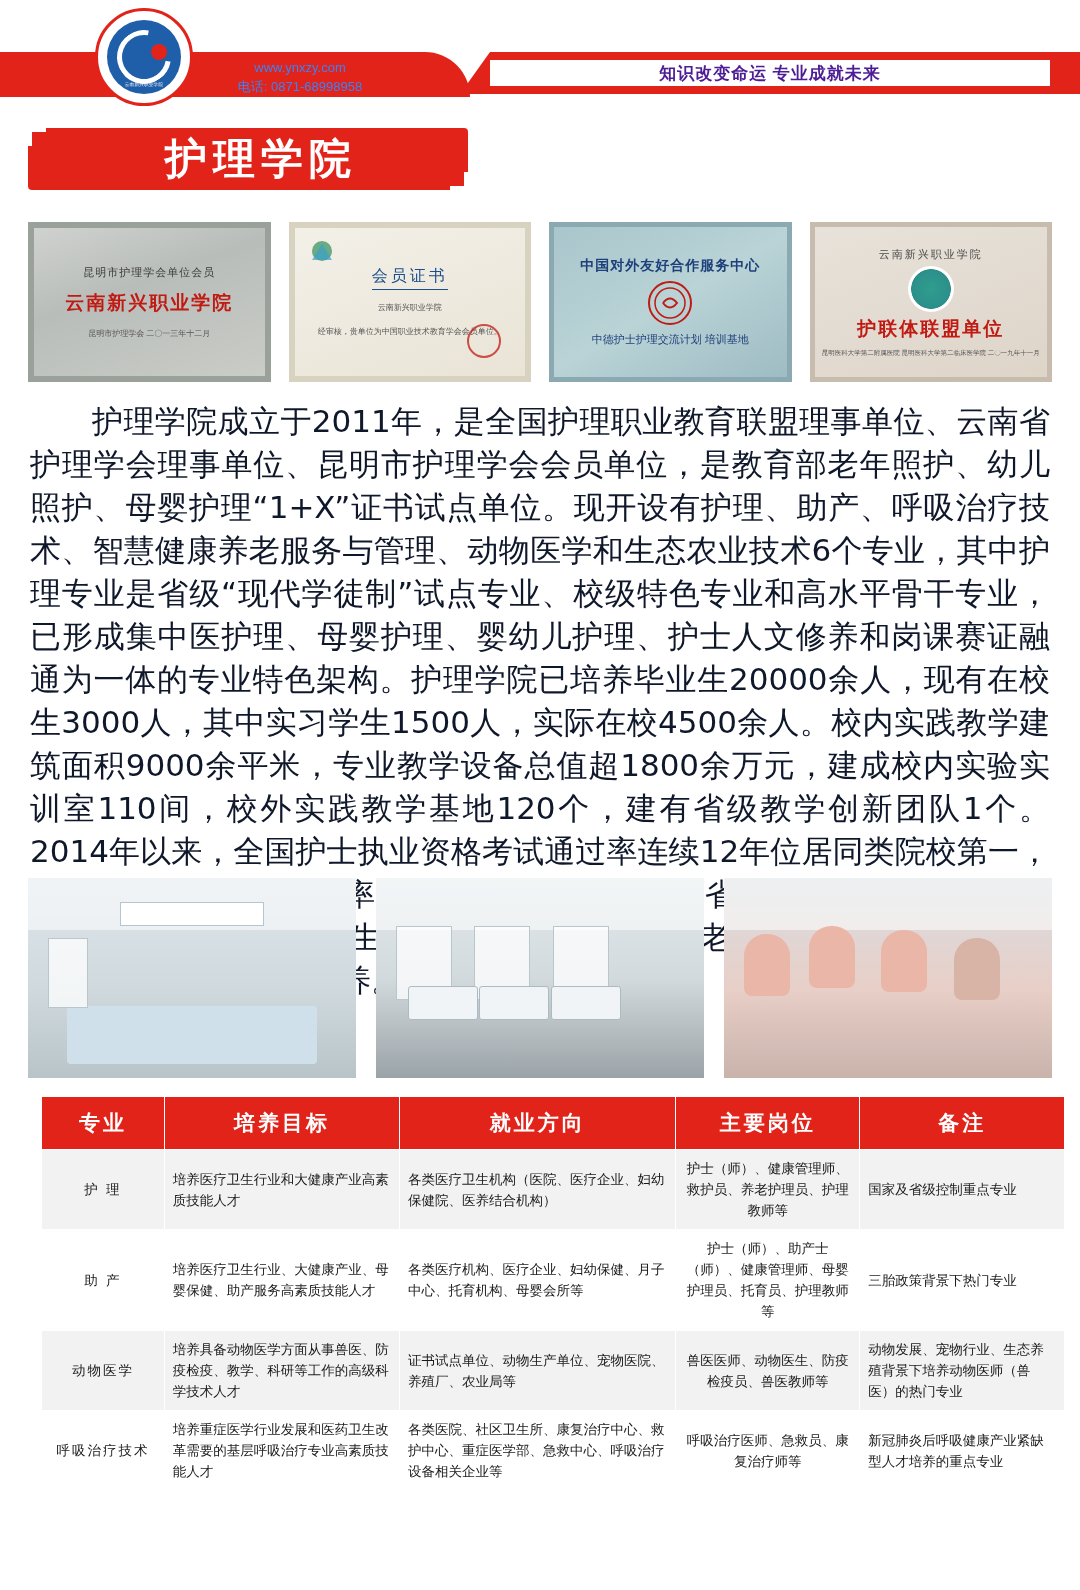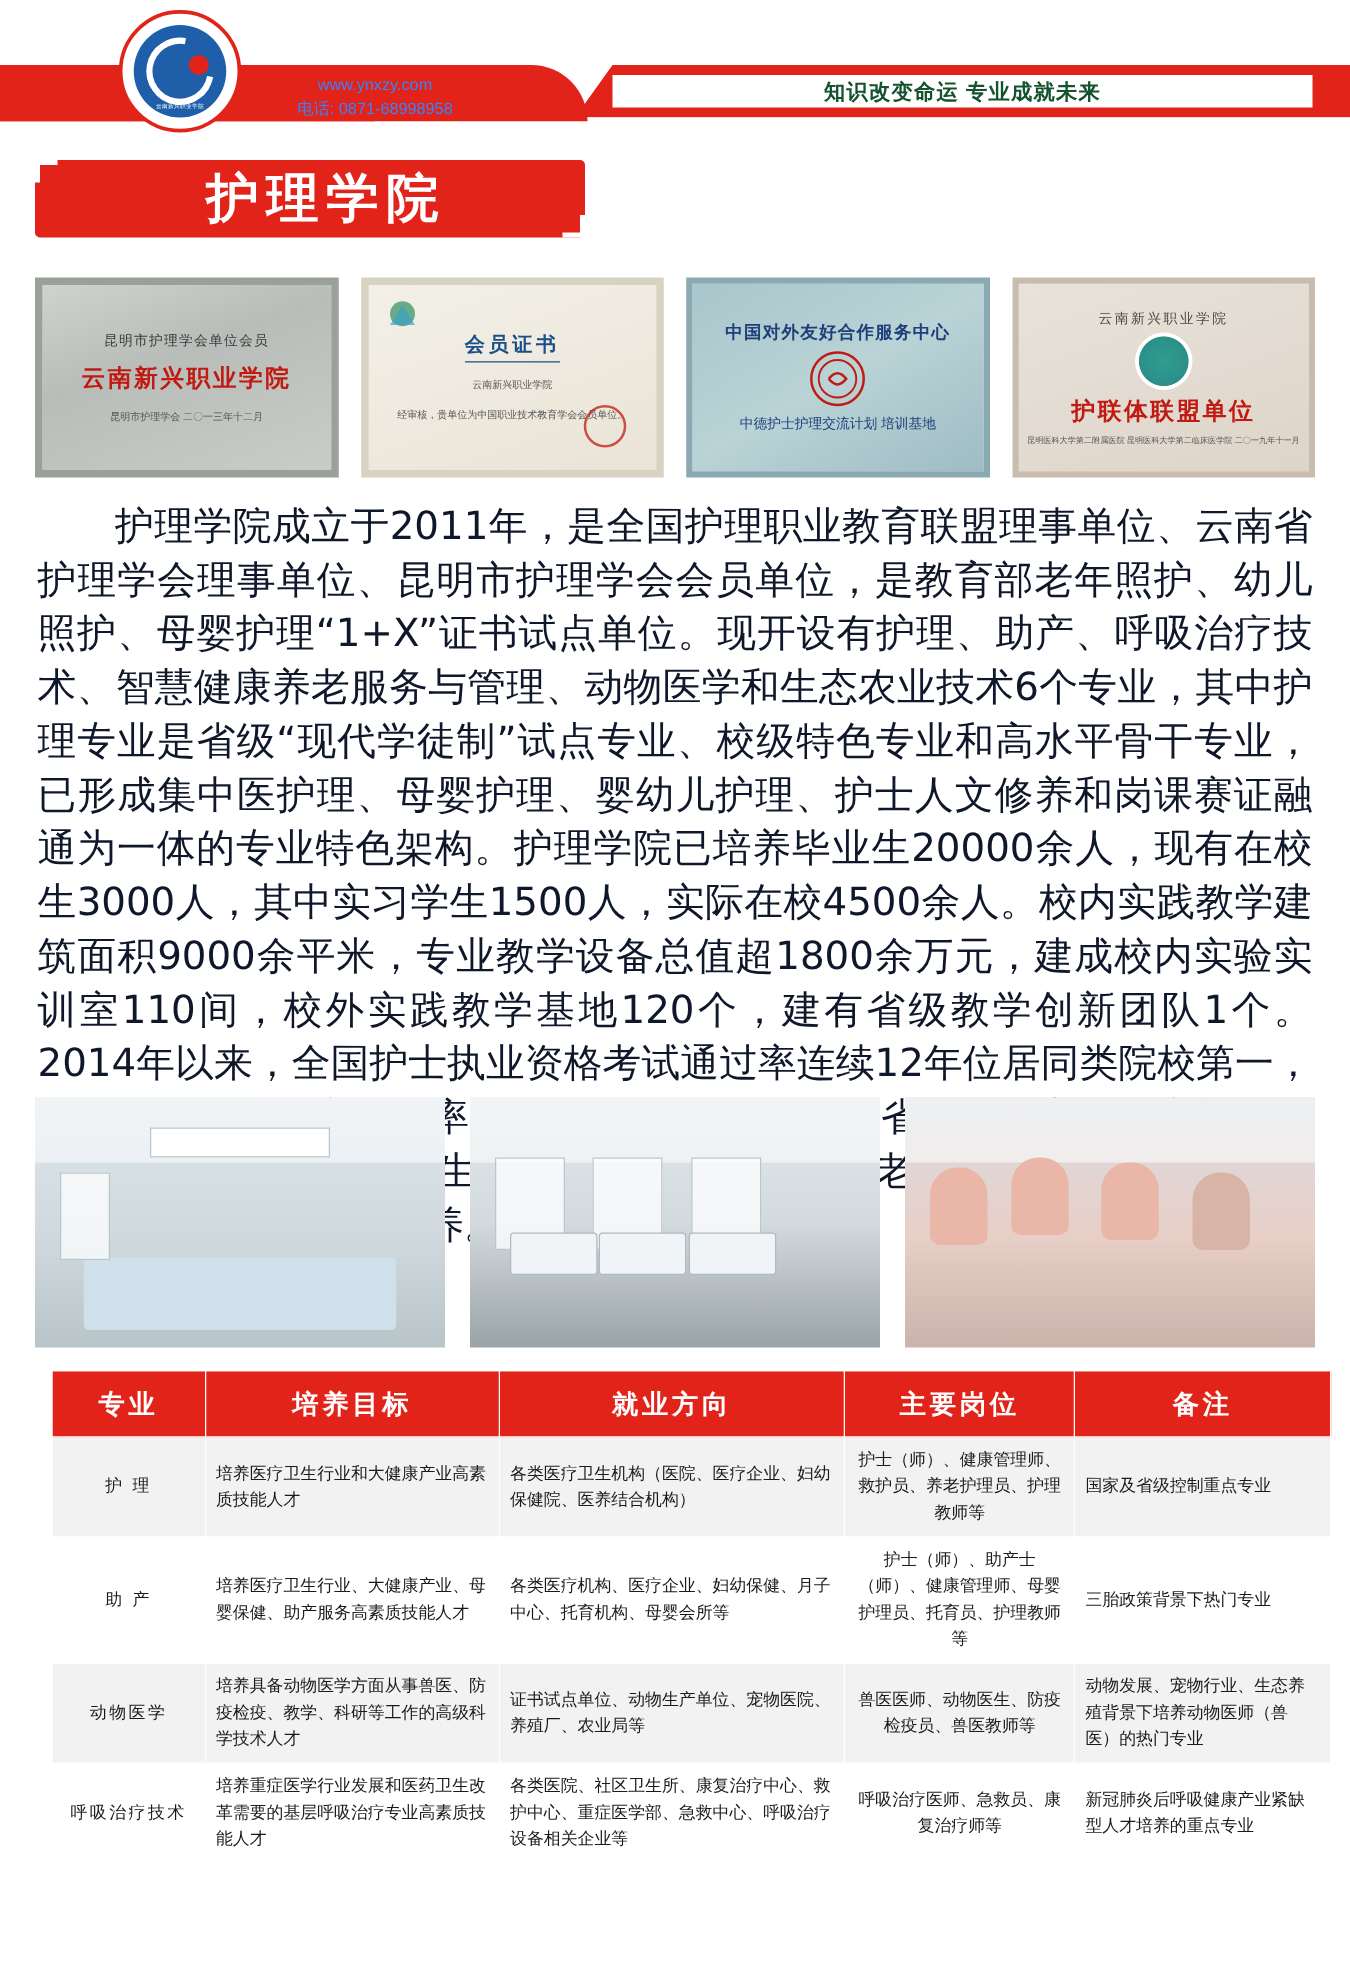--- a/index.html
+++ b/index.html
@@ -42,21 +42,21 @@
     position: absolute;
     right: 30px; top: 60px;
     width: 560px; height: 26px;
     background: #ffffff;
   }
   .slogan {
     position: absolute;
     right: 60px; top: 62px;
     width: 500px;
     text-align: center;
-    color: #14532d;
+    color: #4c1d95;
     font-size: 17px;
     font-weight: bold;
     letter-spacing: 1px;
   }
   .logo-wrap {
     position: absolute;
     left: 95px; top: 8px;
     width: 98px; height: 98px;
     border-radius: 50%;
     background: #ffffff;
@@ -176,21 +176,21 @@
     background: linear-gradient(150deg,#a9c6cc 0%, #b9d3d6 50%, #9fbcc4 100%);
     border: 5px solid #8aa9b0;
   }
   .cert4 {
     background: linear-gradient(160deg,#e8e2da 0%, #ded5c9 100%);
     border: 5px solid #c7bcae;
   }
   .cert-t1 { font-size: 11px; color: #3a3a3a; margin-bottom: 10px; letter-spacing: 1px; }
   .cert-main-red { font-size: 19px; color: #c01a12; font-weight: bold; letter-spacing: 2px; }
   .cert-sub { font-size: 8px; color: #555; margin-top: 12px; line-height: 12px; }
-  .cert2-title { font-size: 16px; color: #1a4f8a; font-weight: bold; letter-spacing: 3px; border-bottom:1px solid #1a4f8a; padding-bottom:2px;}
+  .cert2-title { font-size: 16px; color: #1a4f8a; font-weight: normal; letter-spacing: 3px; border-bottom:1px solid #1a4f8a; padding-bottom:2px;}
   .cert2-badge { position:absolute; left:14px; top:10px; width:40px; height:26px; }
   .cert2-seal { position:absolute; right:24px; bottom:18px; width:34px; height:34px; border-radius:50%; border:2px solid #c01a12; opacity:.75;}
   .cert3-top { font-size: 14px; color: #1d3f7a; font-weight: bold; letter-spacing:1px;}
   .cert3-seal { width:44px;height:44px;border-radius:50%;border:2px solid #c01a12;margin:6px 0; display:flex;align-items:center;justify-content:center;}
   .cert3-bot { font-size: 11px; color: #1d3f7a; line-height: 16px; }
   .cert4-top { font-size: 11px; color: #4a4a4a; letter-spacing: 2px; }
   .cert4-logo { width:46px;height:46px;border-radius:50%;background:radial-gradient(circle,#2f9d8f 0%, #2c8f8a 60%, #ffffff 62%); margin:4px 0;}
   .cert4-main { font-size: 19px; color: #c01a12; font-weight: bold; letter-spacing: 2px; font-family: Liberation Mono, monospace;}
   .cert4-sub { font-size: 6.5px; color: #555; line-height: 9px; margin-top: 6px;}
 

